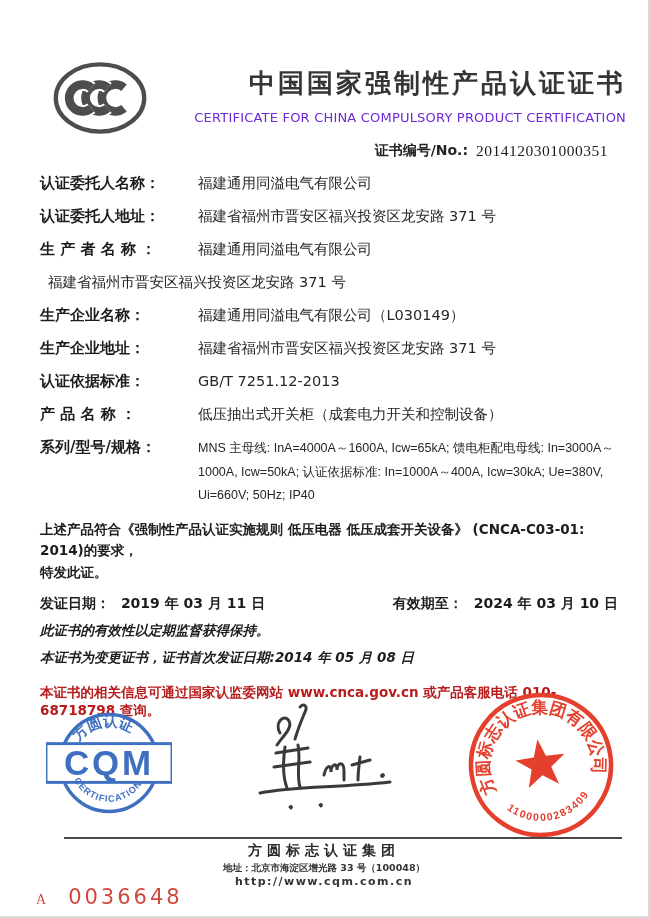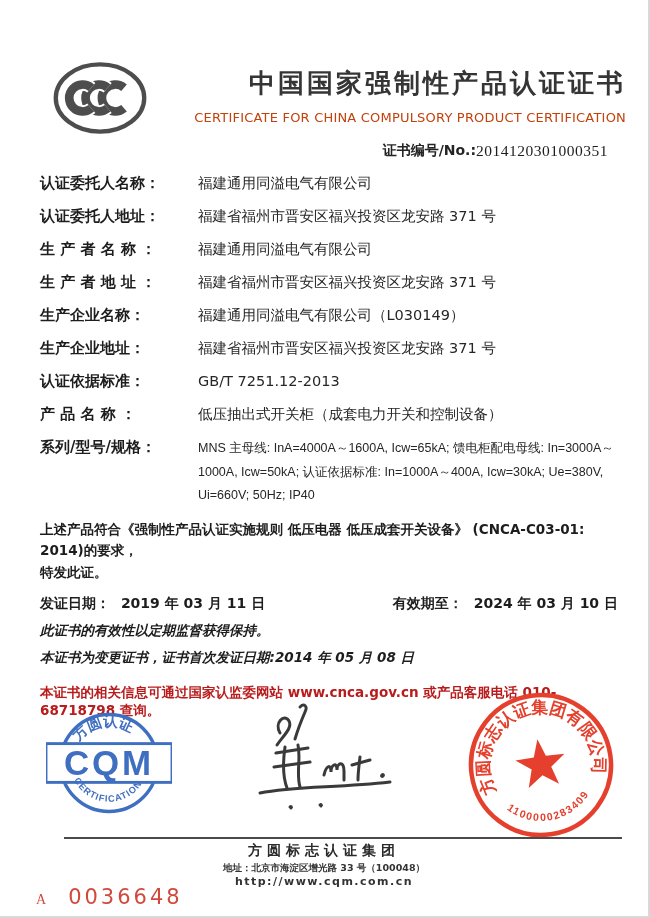--- a/index.html
+++ b/index.html
@@ -13,22 +13,22 @@
     overflow:hidden;
     border-right:2px solid #d9d9d9;
     border-bottom:2px solid #d9d9d9;
   }
   .page { position:absolute; inset:0; }
 
   
   .ccc-logo { position:absolute; left:50px; top:56px; }
   .title-block { position:absolute; left:148px; top:66px; width:478px; text-align:right; }
   .title-zh { font-size:26px; font-weight:bold; letter-spacing:3px; color:#353535; }
-  .title-en { margin-top:9px; font-size:13px; color:#c2410c; letter-spacing:0.2px; }
-  .cert-no { position:absolute; top:142px; right:40px; display:flex; align-items:flex-start; gap:0; }
+  .title-en { margin-top:9px; font-size:13px; color:#6d28d9; letter-spacing:0.2px; }
+  .cert-no { position:absolute; top:142px; right:40px; display:flex; align-items:flex-start; gap:8px; }
   .cert-no .lbl { font-size:14px; font-weight:bold; color:#242424; }
   .cert-no .num { font-size:15.5px; font-family:"Liberation Serif","DejaVu Serif",serif; color:#1d1d1d; letter-spacing:0.5px; }
 
   
   .fields { position:absolute; left:40px; top:172px; right:22px; }
   .frow { display:flex; margin-bottom:11px; line-height:22px; }
   .frow .lbl { width:150px; flex:0 0 150px; font-weight:bold; font-size:15px; color:#1d1d1d; }
   .frow .val { font-size:14.5px; color:#262626; padding-left:8px; }
   .frow.spec .val { font-family:"Liberation Sans",sans-serif; font-size:12.5px; line-height:23.5px; padding-top:1px; }
   .compliance { margin-top:5px; font-weight:bold; font-size:13.5px; line-height:21.5px; color:#1d1d1d; }
@@ -86,21 +86,20 @@
     </div>
     <div class="frow">
       <span class="lbl">认证委托人地址：</span>
       <span class="val">福建省福州市晋安区福兴投资区龙安路 371 号</span>
     </div>
     <div class="frow">
       <span class="lbl">生 产 者 名 称 ：</span>
       <span class="val">福建通用同溢电气有限公司</span>
     </div>
     <div class="frow">
-      <span class="lbl">生 产 者 地 址 ：</span>
       <span class="val">福建省福州市晋安区福兴投资区龙安路 371 号</span>
     </div>
     <div class="frow">
       <span class="lbl">生产企业名称：</span>
       <span class="val">福建通用同溢电气有限公司（L030149）</span>
     </div>
     <div class="frow">
       <span class="lbl">生产企业地址：</span>
       <span class="val">福建省福州市晋安区福兴投资区龙安路 371 号</span>
     </div>

